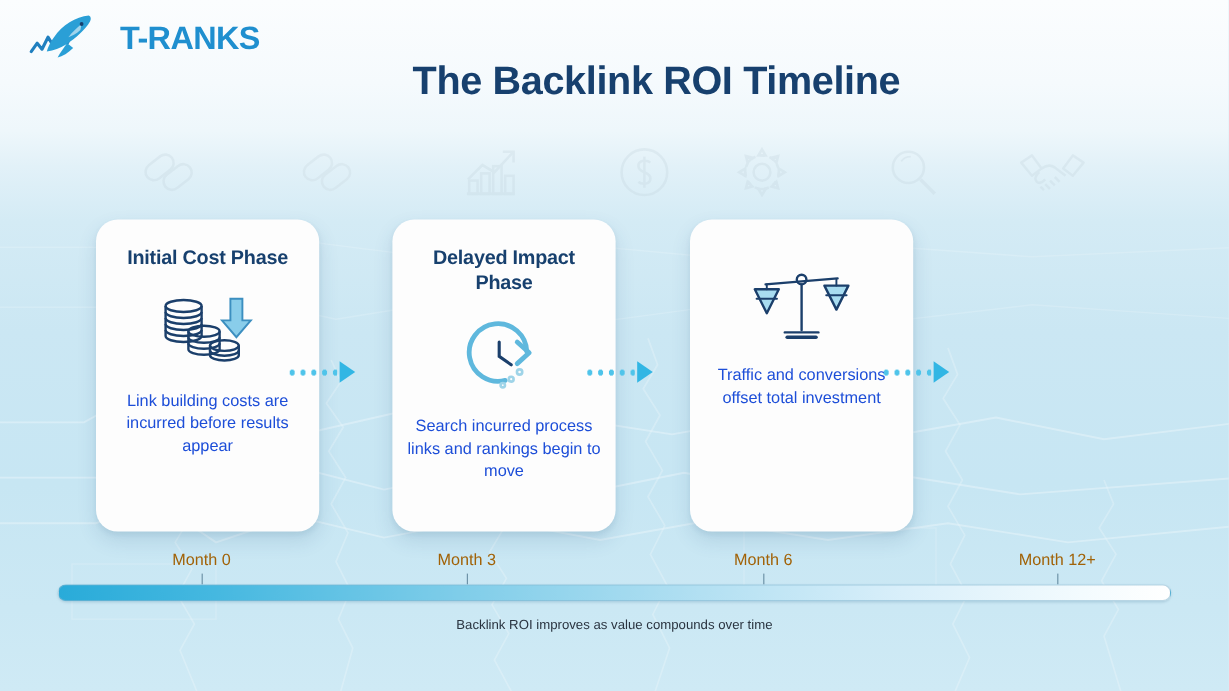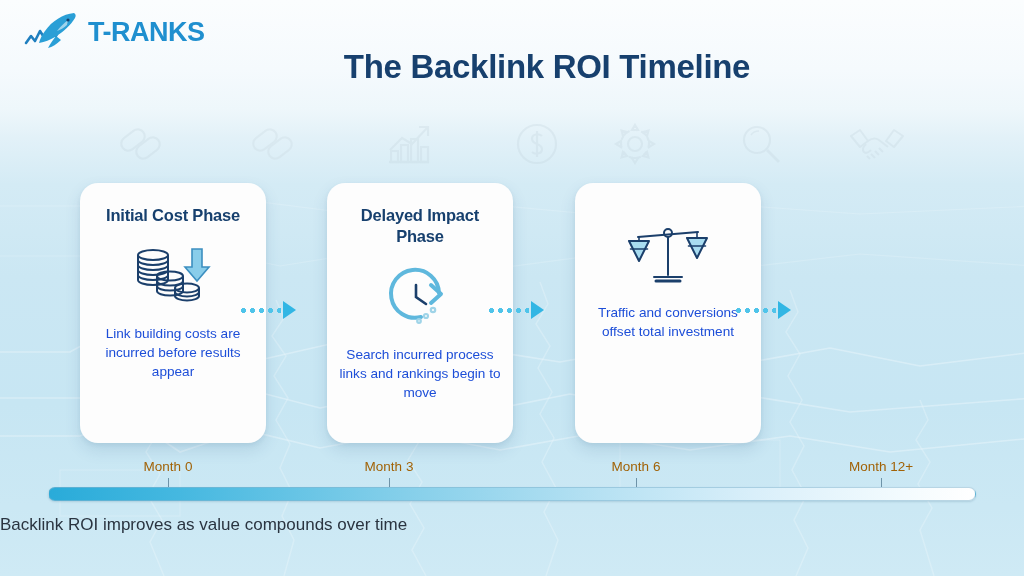--- a/index.html
+++ b/index.html
@@ -23,21 +23,21 @@
         #cbe7f3 48%,
         #c7e6f3 70%,
         #cbe8f4 88%,
         #cfeaf5 100%);
   }
   #bg-waves{ position:absolute; inset:0; opacity:.55; }
 
   
   .logo-wrap{
     position:absolute; left:22px; top:9px;
-    display:flex; align-items:center; gap:4px;
+    display:flex; align-items:center; gap:16px;
   }
   .logo-mark{ width:62px; height:46px; display:block; }
   .logo-text{
     font-size:27px; font-weight:bold; letter-spacing:-0.5px;
     color:#1f8fcf; line-height:1;
   }
   .page-title{
     position:absolute; left:0; right:0; top:48px;
     text-align:center;
     font-size:33px; font-weight:bold;
@@ -109,21 +109,21 @@
   }
   .tl-bar{
     position:absolute; left:48px; top:487px; width:928px; height:14px;
     border-radius:7px;
     border:1px solid rgba(130,180,205,.55);
     background:linear-gradient(90deg,#29abd9 0%,#45b8e0 14%,#7fcde9 36%,#b3e0f2 58%,#d9effa 76%,#f3fbfe 92%,#ffffff 100%);
     box-shadow:0 1px 2px rgba(40,90,120,.18);
   }
   .caption{
     position:absolute; left:0; right:0; top:515px;
-    font-size:17px; color:#2a3440;
+    text-align:center; font-size:11px; color:#2a3440;
   }
 </style>
 </head>
 <body>
 
 <div id="bg-root">
   <svg id="bg-waves" viewBox="0 0 1024 576" preserveAspectRatio="none">
     <g fill="none" stroke="#ffffff" stroke-width="1.6" opacity=".55">
       <path d="M-10 352 L70 352 L110 330 L150 372 L200 340 L260 360 L330 344 L400 366 L470 348 L560 362 L650 346 L740 364 L830 348 L920 366 L1034 352"></path>
       <path d="M-10 398 L90 398 L140 378 L190 414 L250 390 L320 408 L400 392 L480 412 L570 394 L660 410 L750 396 L850 412 L1034 398"></path>

